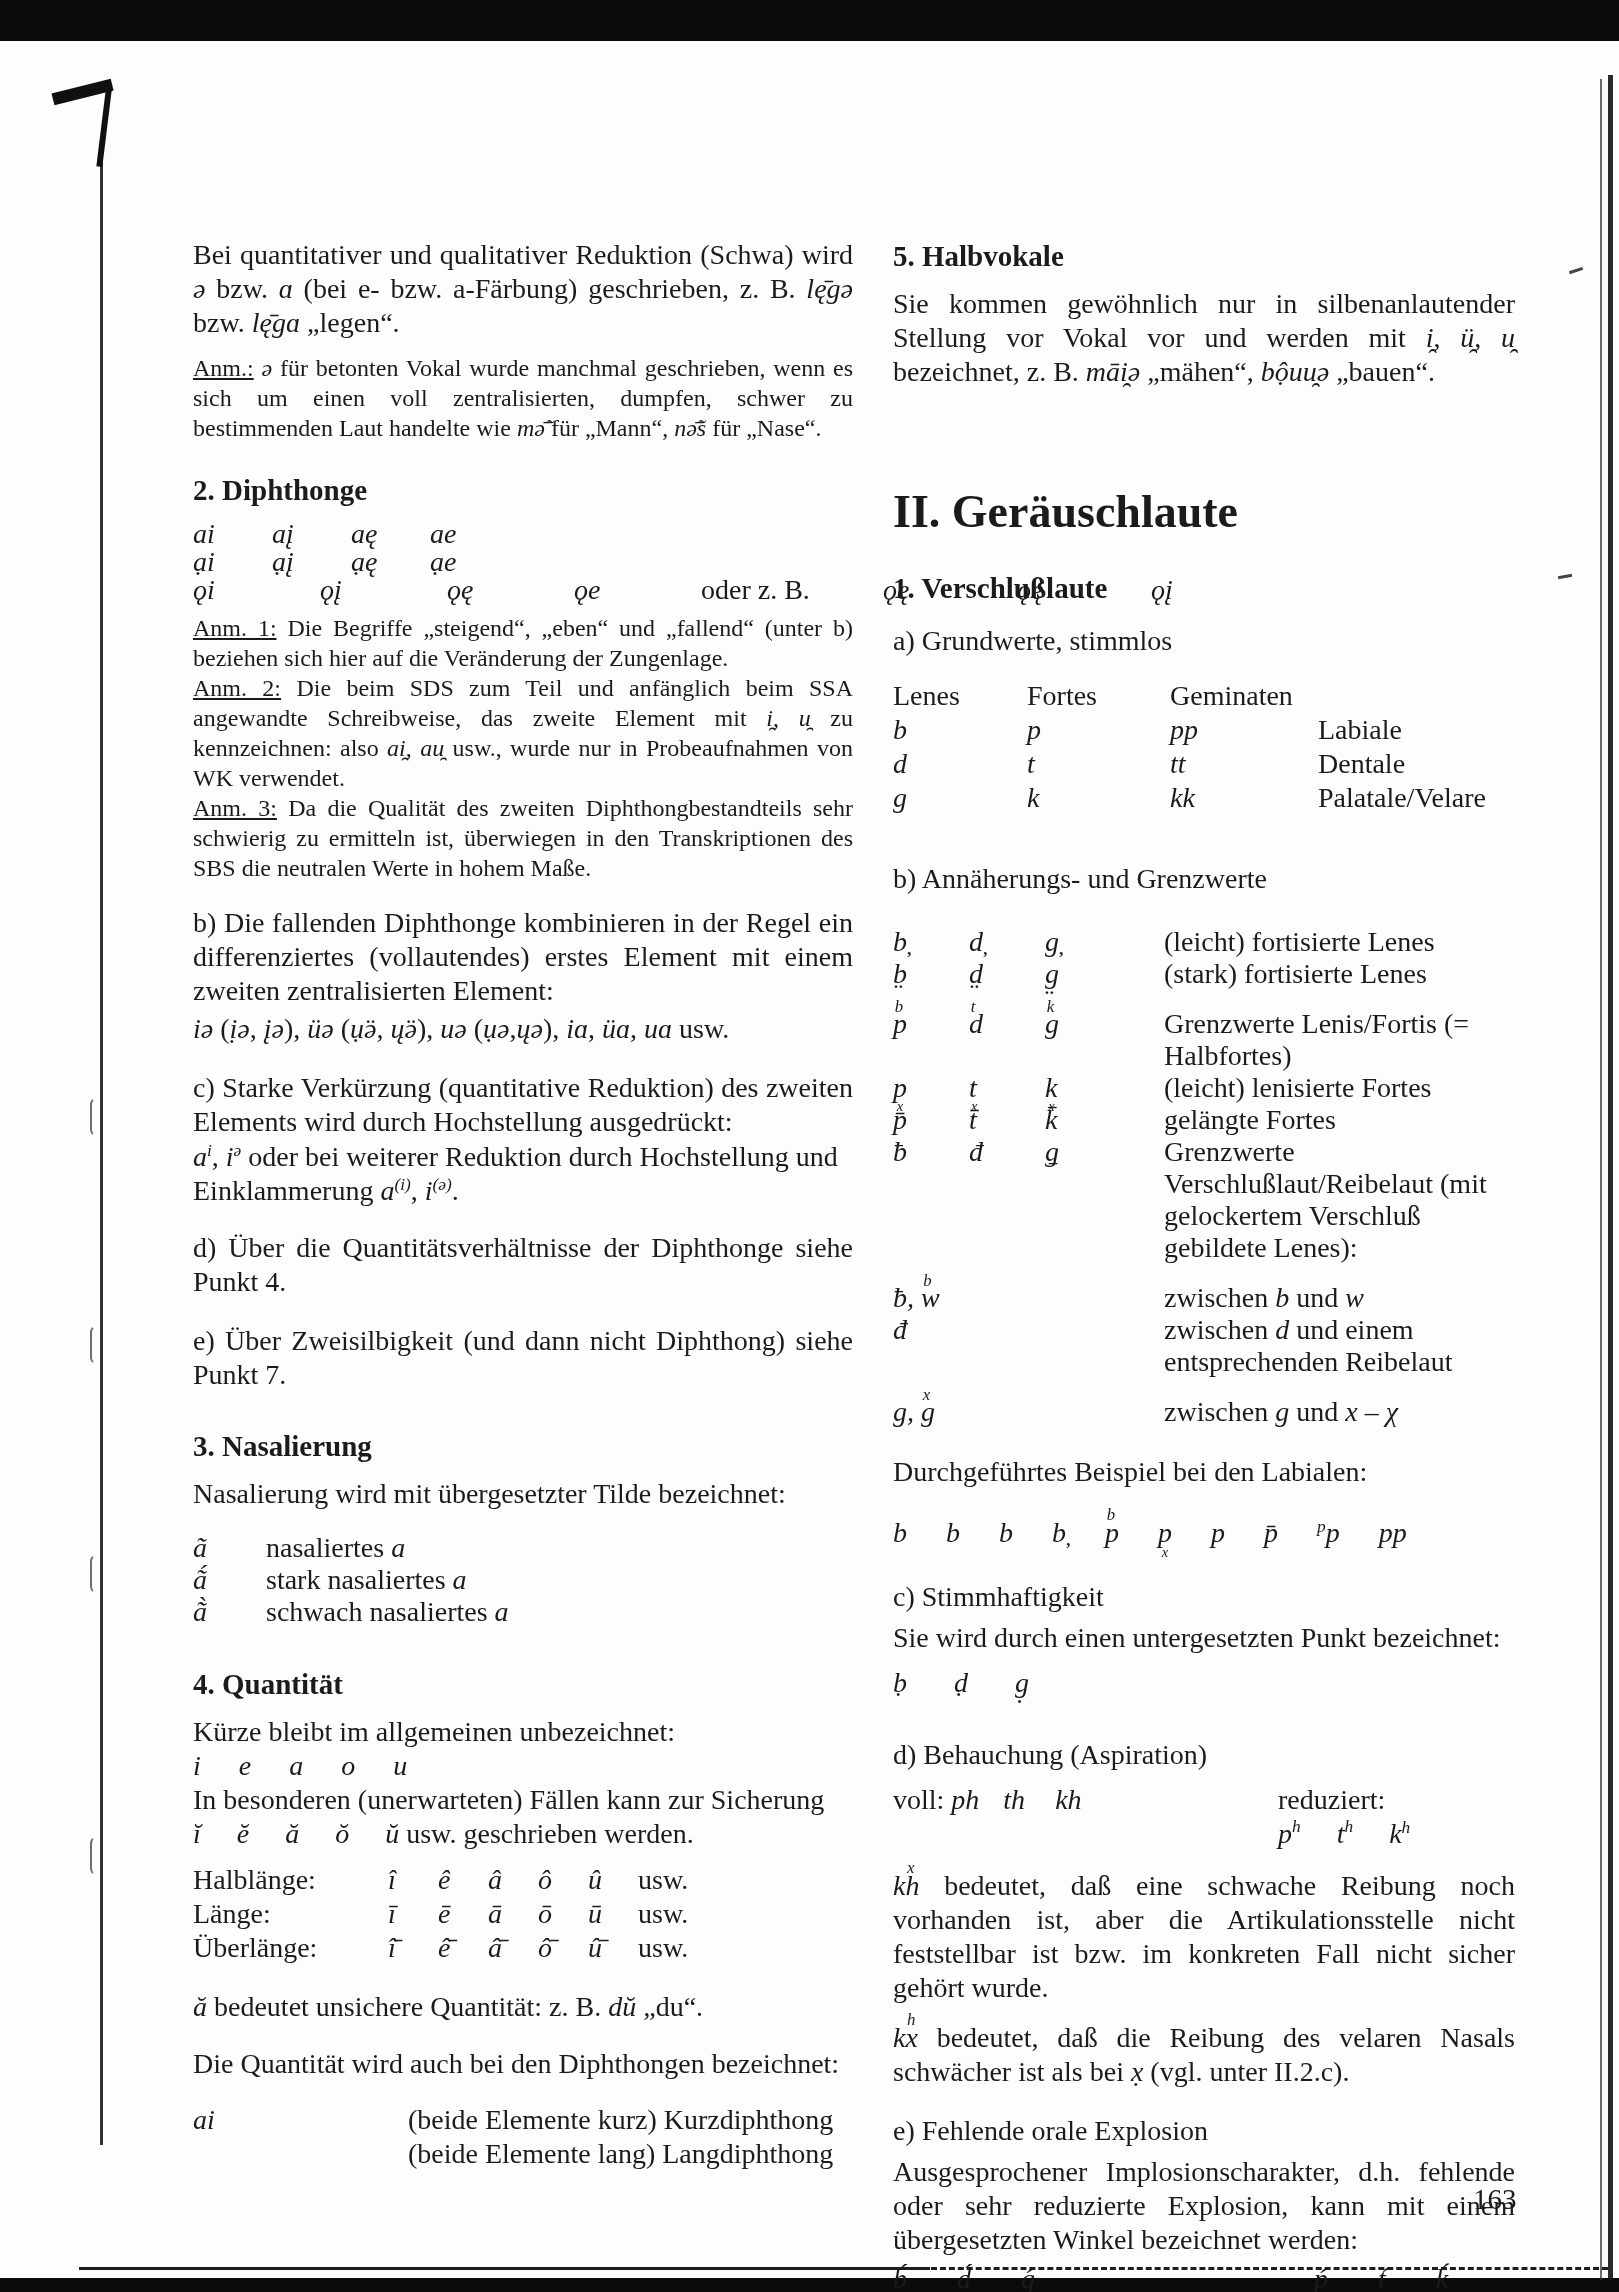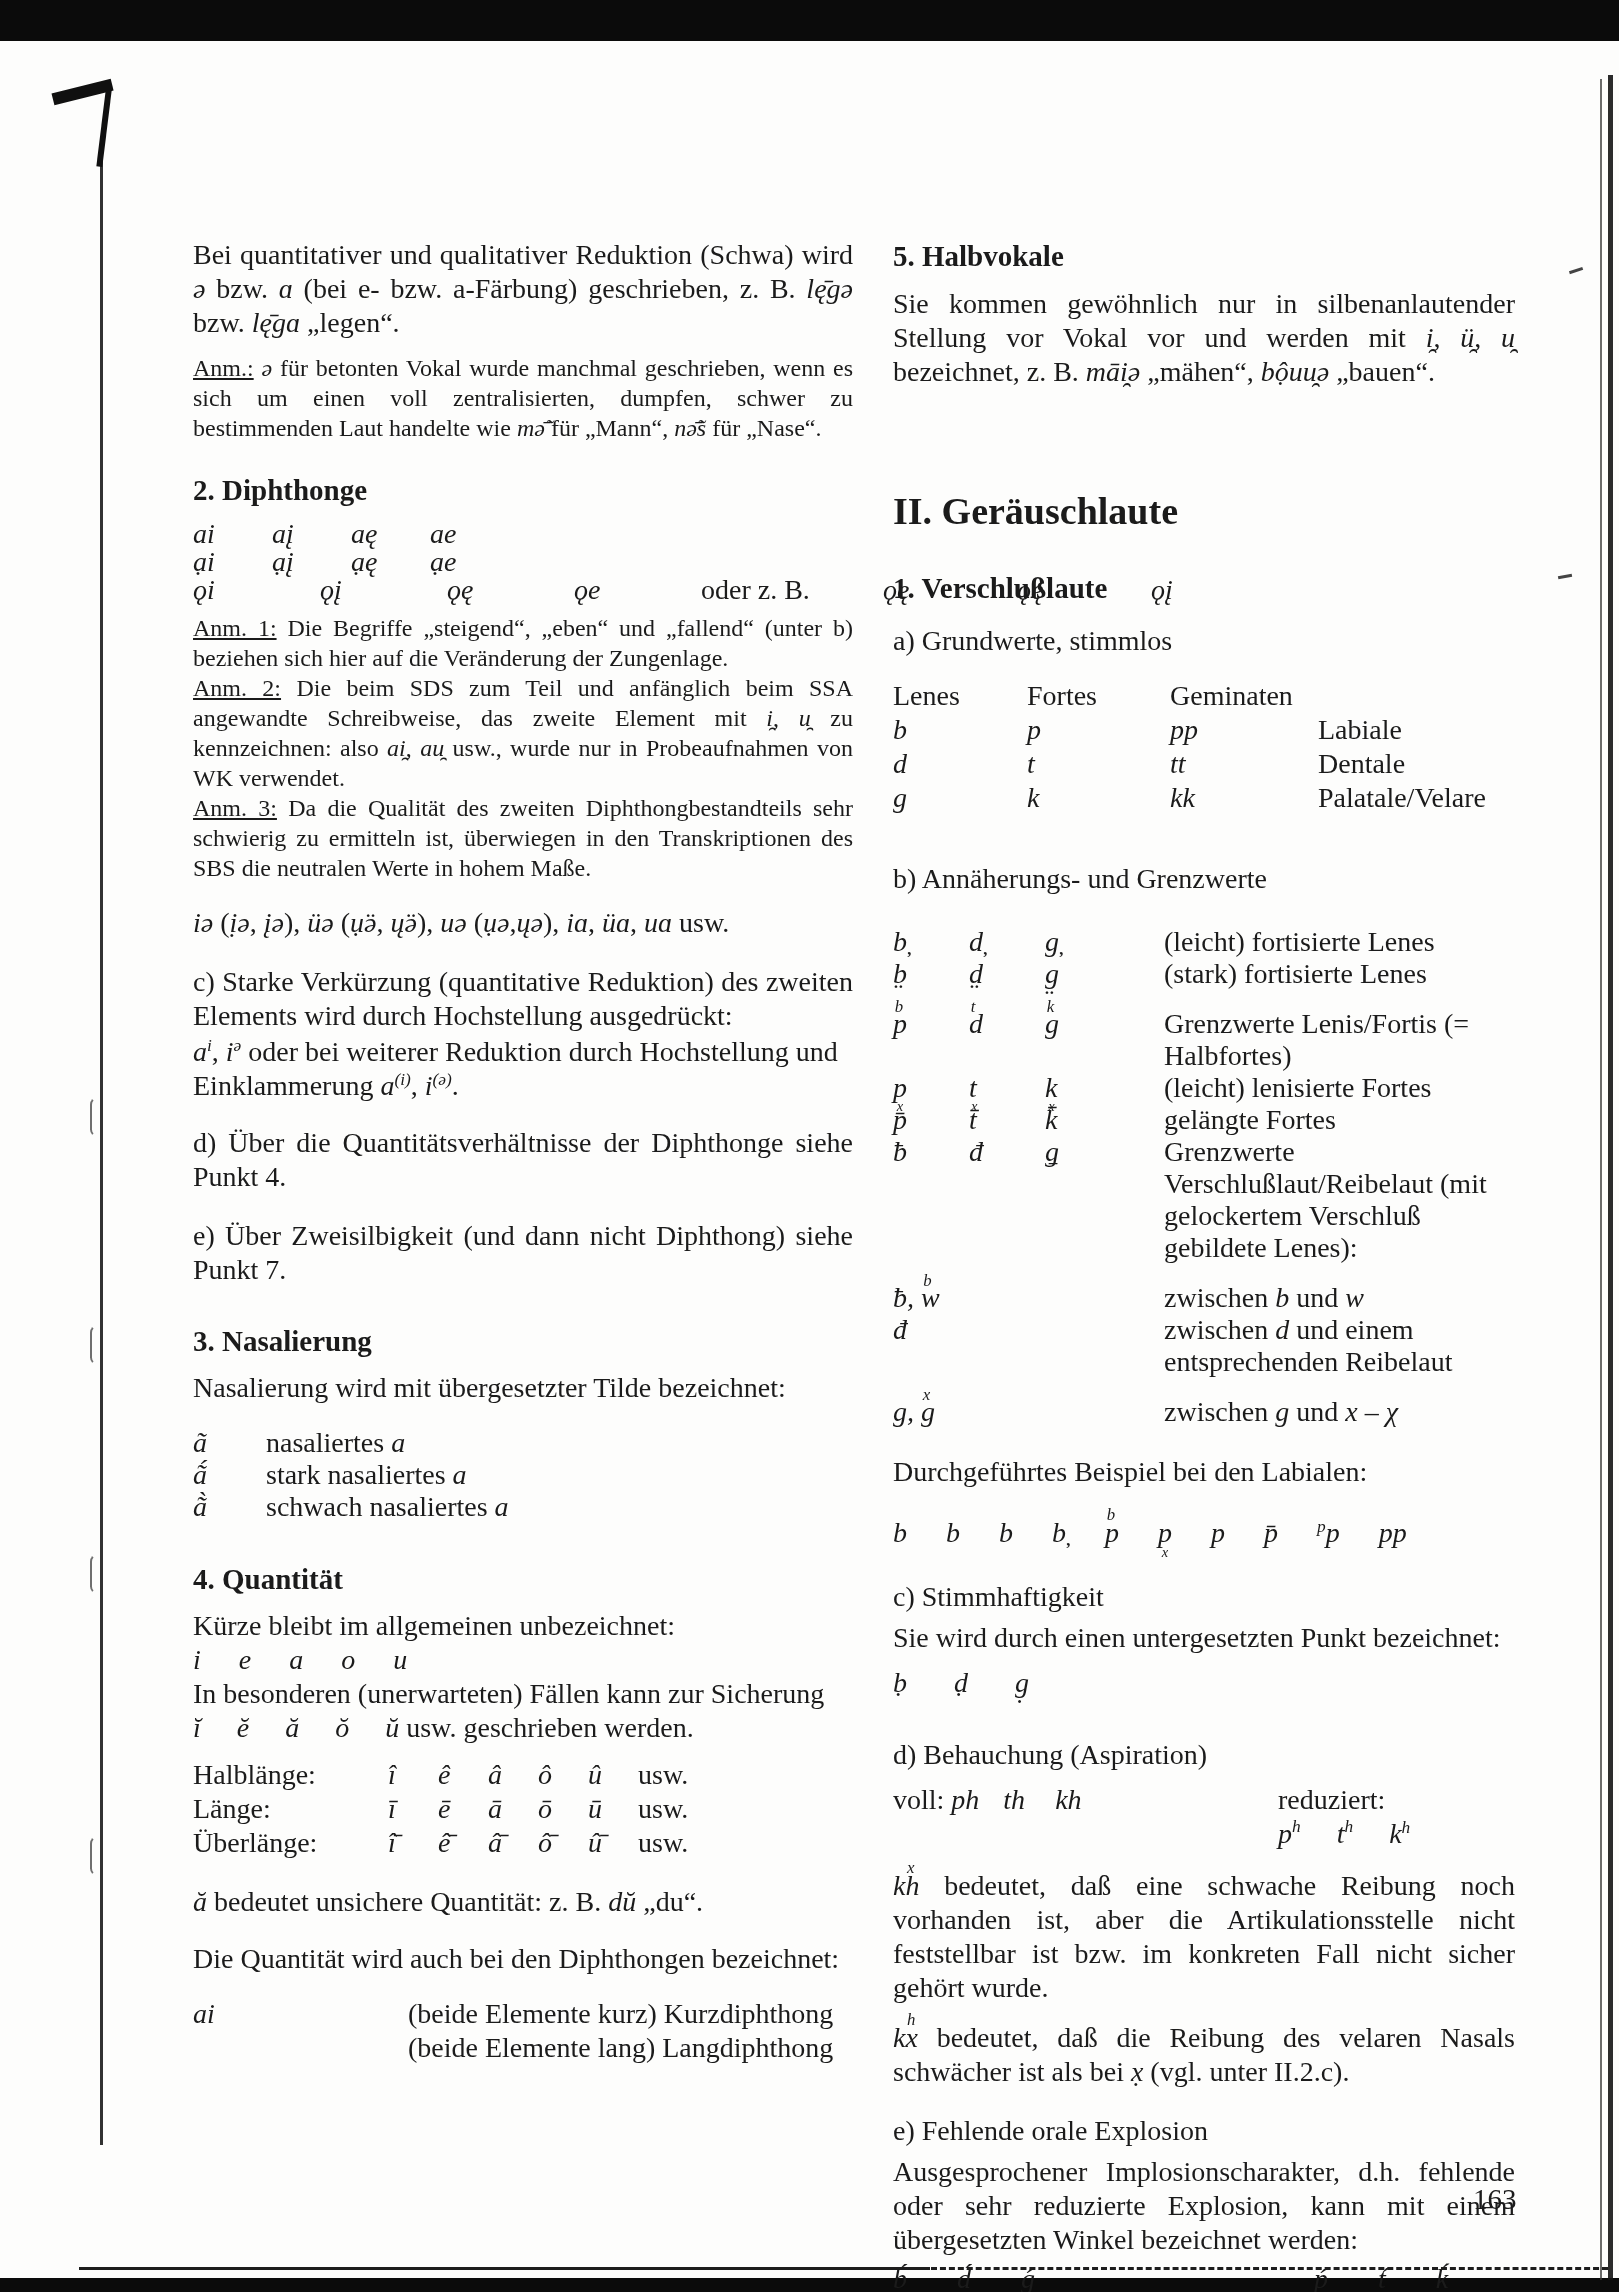--- a/index.html
+++ b/index.html
@@ -21,21 +21,21 @@
   .tick-artifact{position:absolute;background:#444;height:2.7px;width:14.3px;}
 
   
   .col{position:absolute;}
   #left-col{left:193px;top:238px;width:660px;}
   #right-col{left:893px;top:238px;width:622px;}
   .p{font-size:28px;line-height:34px;text-align:justify;margin:0 0 21.5px 0;}
   .nj{text-align:left;}
   .small{font-size:24px;line-height:30px;margin-bottom:0;}
   .h2{font-size:29px;font-weight:bold;margin:0 0 12.5px 0;line-height:36px;}
-  .h1{font-size:38px;font-weight:bold;margin:0 0 36px 0;line-height:45px;}
+  .h1{font-size:46px;font-weight:bold;margin:0 0 36px 0;line-height:45px;}
   .row{display:flex;font-size:28px;line-height:34px;align-items:baseline;margin:0;}
   .row .cell{flex:0 0 auto;}
   .row .cell.flex{flex:1 1 auto;}
   .grid{line-height:28px;}
   .srow{line-height:32px;}
   .it{font-style:italic;}
   .ul{text-decoration:underline;}
   sup{font-size:62%;line-height:0;vertical-align:super;}
   .stack{position:relative;display:inline-block;}
   .stack .top{position:absolute;left:12%;bottom:76%;font-size:60%;line-height:1;}
@@ -85,20 +85,21 @@
       <div class="cell" style="flex: 0 0 79px; width: 79px;"><span class="it">ǫę</span></div>
       <div class="cell" style="flex: 0 0 79px; width: 79px;"><span class="it">ǫe</span></div>
       <div class="cell" style="flex: 0 0 134px; width: 134px;">oder z. B.</div>
       <div class="cell" style="flex: 0 0 86px; width: 86px;"><span class="it">ǫę</span></div>
       <div class="cell" style="flex: 0 0 86px; width: 86px;"><span class="it">ǫę</span></div>
       <div class="cell flex"><span class="it">ǫį</span></div>
     </div>
     <div class="p small"><span class="ul">Anm. 1:</span> Die Begriffe „steigend“, „eben“ und „fallend“ (unter b) beziehen sich hier auf die Veränderung der Zungenlage.</div>
     <div class="p small"><span class="ul">Anm. 2:</span> Die beim SDS zum Teil und anfänglich beim SSA angewandte Schreibweise, das zweite Element mit <span class="it">i̯</span>, <span class="it">u̯</span> zu kennzeichnen: also <span class="it">ai̯</span>, <span class="it">au̯</span> usw., wurde nur in Probeaufnahmen von WK verwendet.</div>
     <div class="p small" style="margin-bottom: 23px;"><span class="ul">Anm. 3:</span> Da die Qualität des zweiten Diphthongbestandteils sehr schwierig zu ermitteln ist, überwiegen in den Transkriptionen des SBS die neutralen Werte in hohem Maße.</div>
+    <div class="p" style="margin-bottom: 3.6px;">b) Die fallenden Diphthonge kombinieren in der Regel ein differenziertes (vollautendes) erstes Element mit einem zweiten zentralisierten Element:</div>
     <div class="p nj" style="margin-bottom: 25px;"><span class="it">iə</span> (<span class="it">ịə</span>, <span class="it">įə</span>), <span class="it">üə</span> (<span class="it">ụ̈ə</span>, <span class="it">ų̈ə</span>), <span class="it">uə</span> (<span class="it">ụə</span>,<span class="it">ųə</span>), <span class="it">iɑ</span>, <span class="it">üɑ</span>, <span class="it">uɑ</span> usw.</div>
     <div class="p" style="margin-bottom: 1.8px;">c) Starke Verkürzung (quantitative Reduktion) des zweiten Elements wird durch Hochstellung ausgedrückt:</div>
     <div class="p nj" style="margin-bottom: 23px;"><span class="it">a</span><sup class="it">i</sup>, <span class="it">i</span><sup class="it">ə</sup> oder bei weiterer Reduktion durch Hochstellung und Einklammerung <span class="it">a</span><sup class="it">(i)</sup>, <span class="it">i</span><sup class="it">(ə)</sup>.</div>
     <div class="p" style="margin-bottom: 25px;">d) Über die Quantitätsverhältnisse der Diphthonge siehe Punkt 4.</div>
     <div class="p" style="margin-bottom: 36px;">e) Über Zweisilbigkeit (und dann nicht Diphthong) siehe Punkt 7.</div>
     <div class="h2">3. Nasalierung</div>
     <div class="p" style="margin-bottom: 21.5px;">Nasalierung wird mit übergesetzter Tilde bezeichnet:</div>
     <div class="row srow">
       <div class="cell" style="flex: 0 0 73px; width: 73px;"><span class="it">ã</span></div>
       <div class="cell flex">nasaliertes <span class="it">a</span></div>

